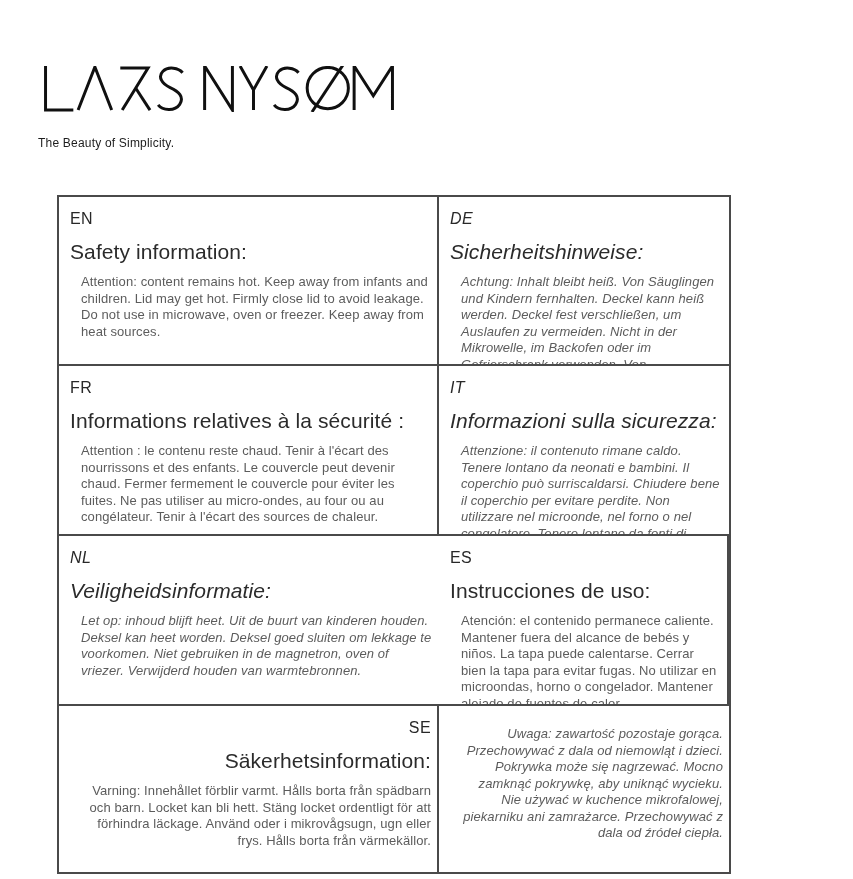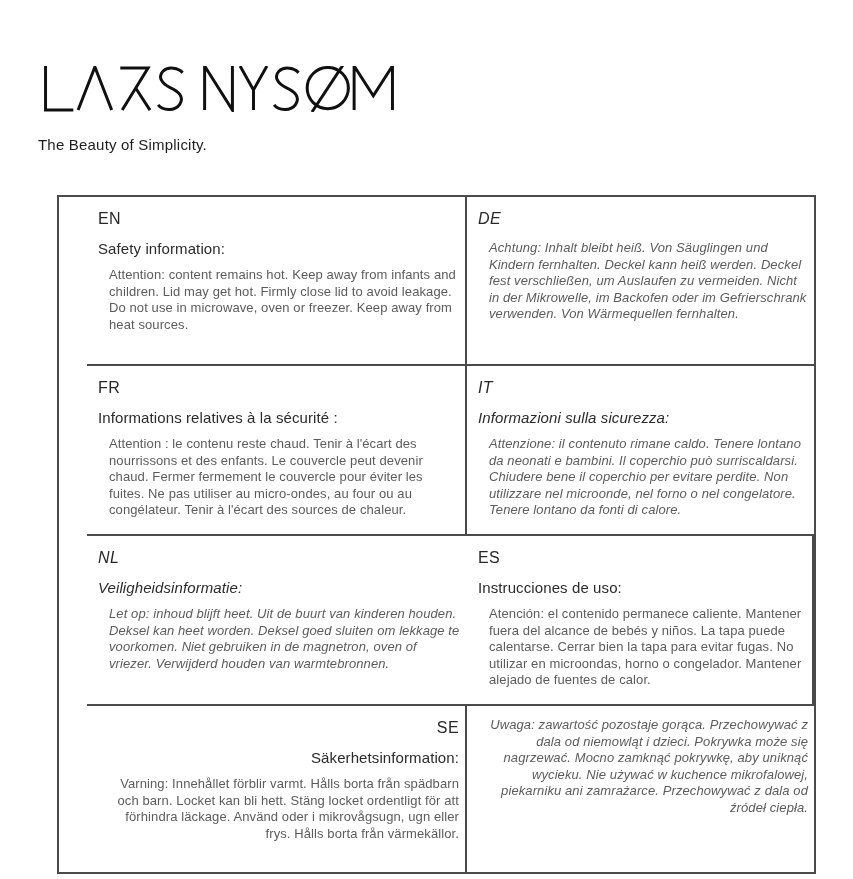--- a/index.html
+++ b/index.html
@@ -26,67 +26,66 @@
     fill: none;
     stroke: #101010;
     stroke-width: 3.1;
     stroke-linecap: butt;
     stroke-miterlimit: 6;
   }
   .tagline {
     position: absolute;
     left: 38px;
     top: 136px;
-    font-size: 15px;
+    font-size: 12px;
     color: #1d1d1d;
     letter-spacing: 0.2px;
   }
 
   
   .safety-table {
     position: absolute;
     left: 57px;
     top: 195px;
-    width: 759px;
+    width: 674px;
     height: 679px;
     box-sizing: border-box;
     border: 2px solid #4a4a4a;
     display: grid;
     grid-template-columns: 380px 1fr;
     grid-template-rows: 169px 170px 170px 1fr;
     background: #ffffff;
-    padding-left: 28px;
   }
   .cell {
     box-sizing: border-box;
     border-right: 2px solid #4a4a4a;
     border-bottom: 2px solid #4a4a4a;
     padding: 11px 6px 0 11px;
     overflow: hidden;
   }
   .cell.last-col { border-right: none; font-style: italic; }
   .cell.last-row { border-bottom: none; text-align: right; }
   .lang-code {
     font-size: 16px;
     color: #282828;
     letter-spacing: 0.4px;
     margin: 2px 0 12px 0;
   }
   .section-title {
-    font-size: 15px;
+    font-size: 21px;
     color: #2b2b2b;
     letter-spacing: 0.1px;
     margin: 0 0 10px 0;
   }
   .safety-text {
     font-size: 13px;
     line-height: 16.5px;
     color: #5c5c5c;
     letter-spacing: 0.1px;
-    margin: 0 0 0 11px;
+    margin: 9px 0 0 11px;
   }
 </style>
 </head>
 <body>
 
 <div class="page">
 
   <div class="logo" role="img" aria-label="LARS NYSØM">
     <svg width="366" height="46" viewBox="0 0 366 48">
 
@@ -117,20 +116,21 @@
   <div class="safety-table">
 
     <div class="cell">
       <div class="lang-code">EN</div>
       <div class="section-title">Safety information:</div>
       <p class="safety-text">Attention: content remains hot. Keep away from infants and children. Lid may get hot. Firmly close lid to avoid leakage. Do not use in microwave, oven or freezer. Keep away from heat sources.</p>
     </div>
 
     <div class="cell last-col">
       <div class="lang-code">DE</div>
+      <div class="section-title">Sicherheitshinweise:</div>
       <p class="safety-text">Achtung: Inhalt bleibt heiß. Von Säuglingen und Kindern fernhalten. Deckel kann heiß werden. Deckel fest verschließen, um Auslaufen zu vermeiden. Nicht in der Mikrowelle, im Backofen oder im Gefrierschrank verwenden. Von Wärmequellen fernhalten.</p>
     </div>
 
     <div class="cell">
       <div class="lang-code">FR</div>
       <div class="section-title">Informations relatives à la sécurité :</div>
       <p class="safety-text">Attention : le contenu reste chaud. Tenir à l'écart des nourrissons et des enfants. Le couvercle peut devenir chaud. Fermer fermement le couvercle pour éviter les fuites. Ne pas utiliser au micro-ondes, au four ou au congélateur. Tenir à l'écart des sources de chaleur.</p>
     </div>
 
     <div class="cell last-col">

